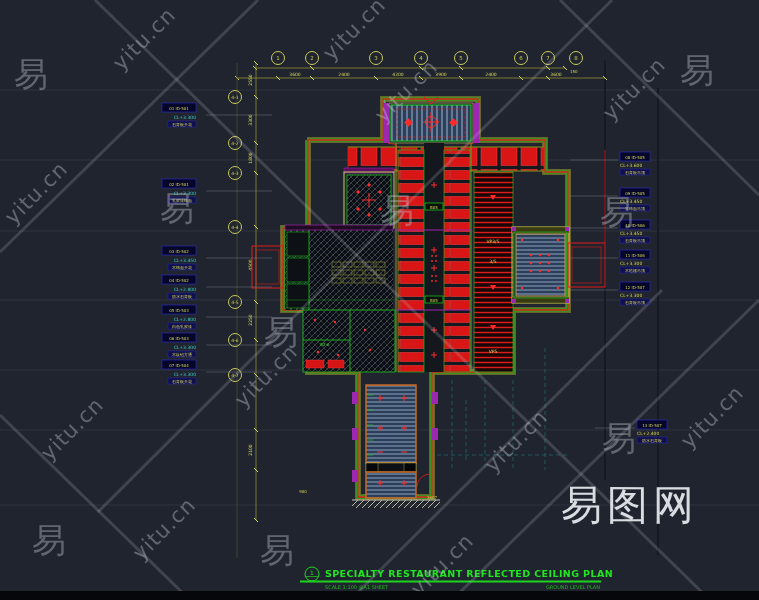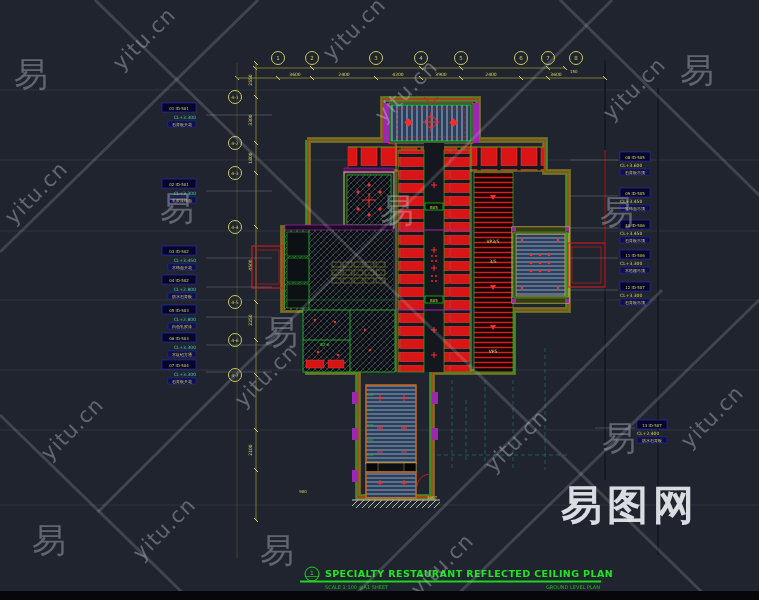--- a/index.html
+++ b/index.html
@@ -2,21 +2,21 @@
 <html><head>
 <meta charset="utf-8">
 <style>
   html,body{margin:0;padding:0;background:#14161c;}
   .stage{position:relative;width:759px;height:600px;background:#20242e;overflow:hidden;
          font-family:"DejaVu Sans","Liberation Sans",sans-serif;}
   svg text{font-family:"DejaVu Sans","Liberation Sans",sans-serif;}
   .wm{position:absolute;pointer-events:none;color:rgba(188,194,204,.42);user-select:none;}
   .wm-yi{font-size:34px;}
   .wm-url{font-size:21px;transform:rotate(-45deg);transform-origin:left top;letter-spacing:1px;}
-  .wm-big{position:absolute;left:561px;top:478px;font-size:41px;font-weight:bold;
+  .wm-big{position:absolute;left:561px;top:478px;font-size:41px;font-weight:normal;
           color:rgba(243,246,251,.88);letter-spacing:5px;pointer-events:none;}
   .bottombar{position:absolute;left:0;bottom:0;width:759px;height:9px;background:#05070a;}
 </style>
 </head>
 <body>
 
 <div class="stage">
 
 <svg width="759" height="600" viewBox="0 0 759 600">
   <defs>

